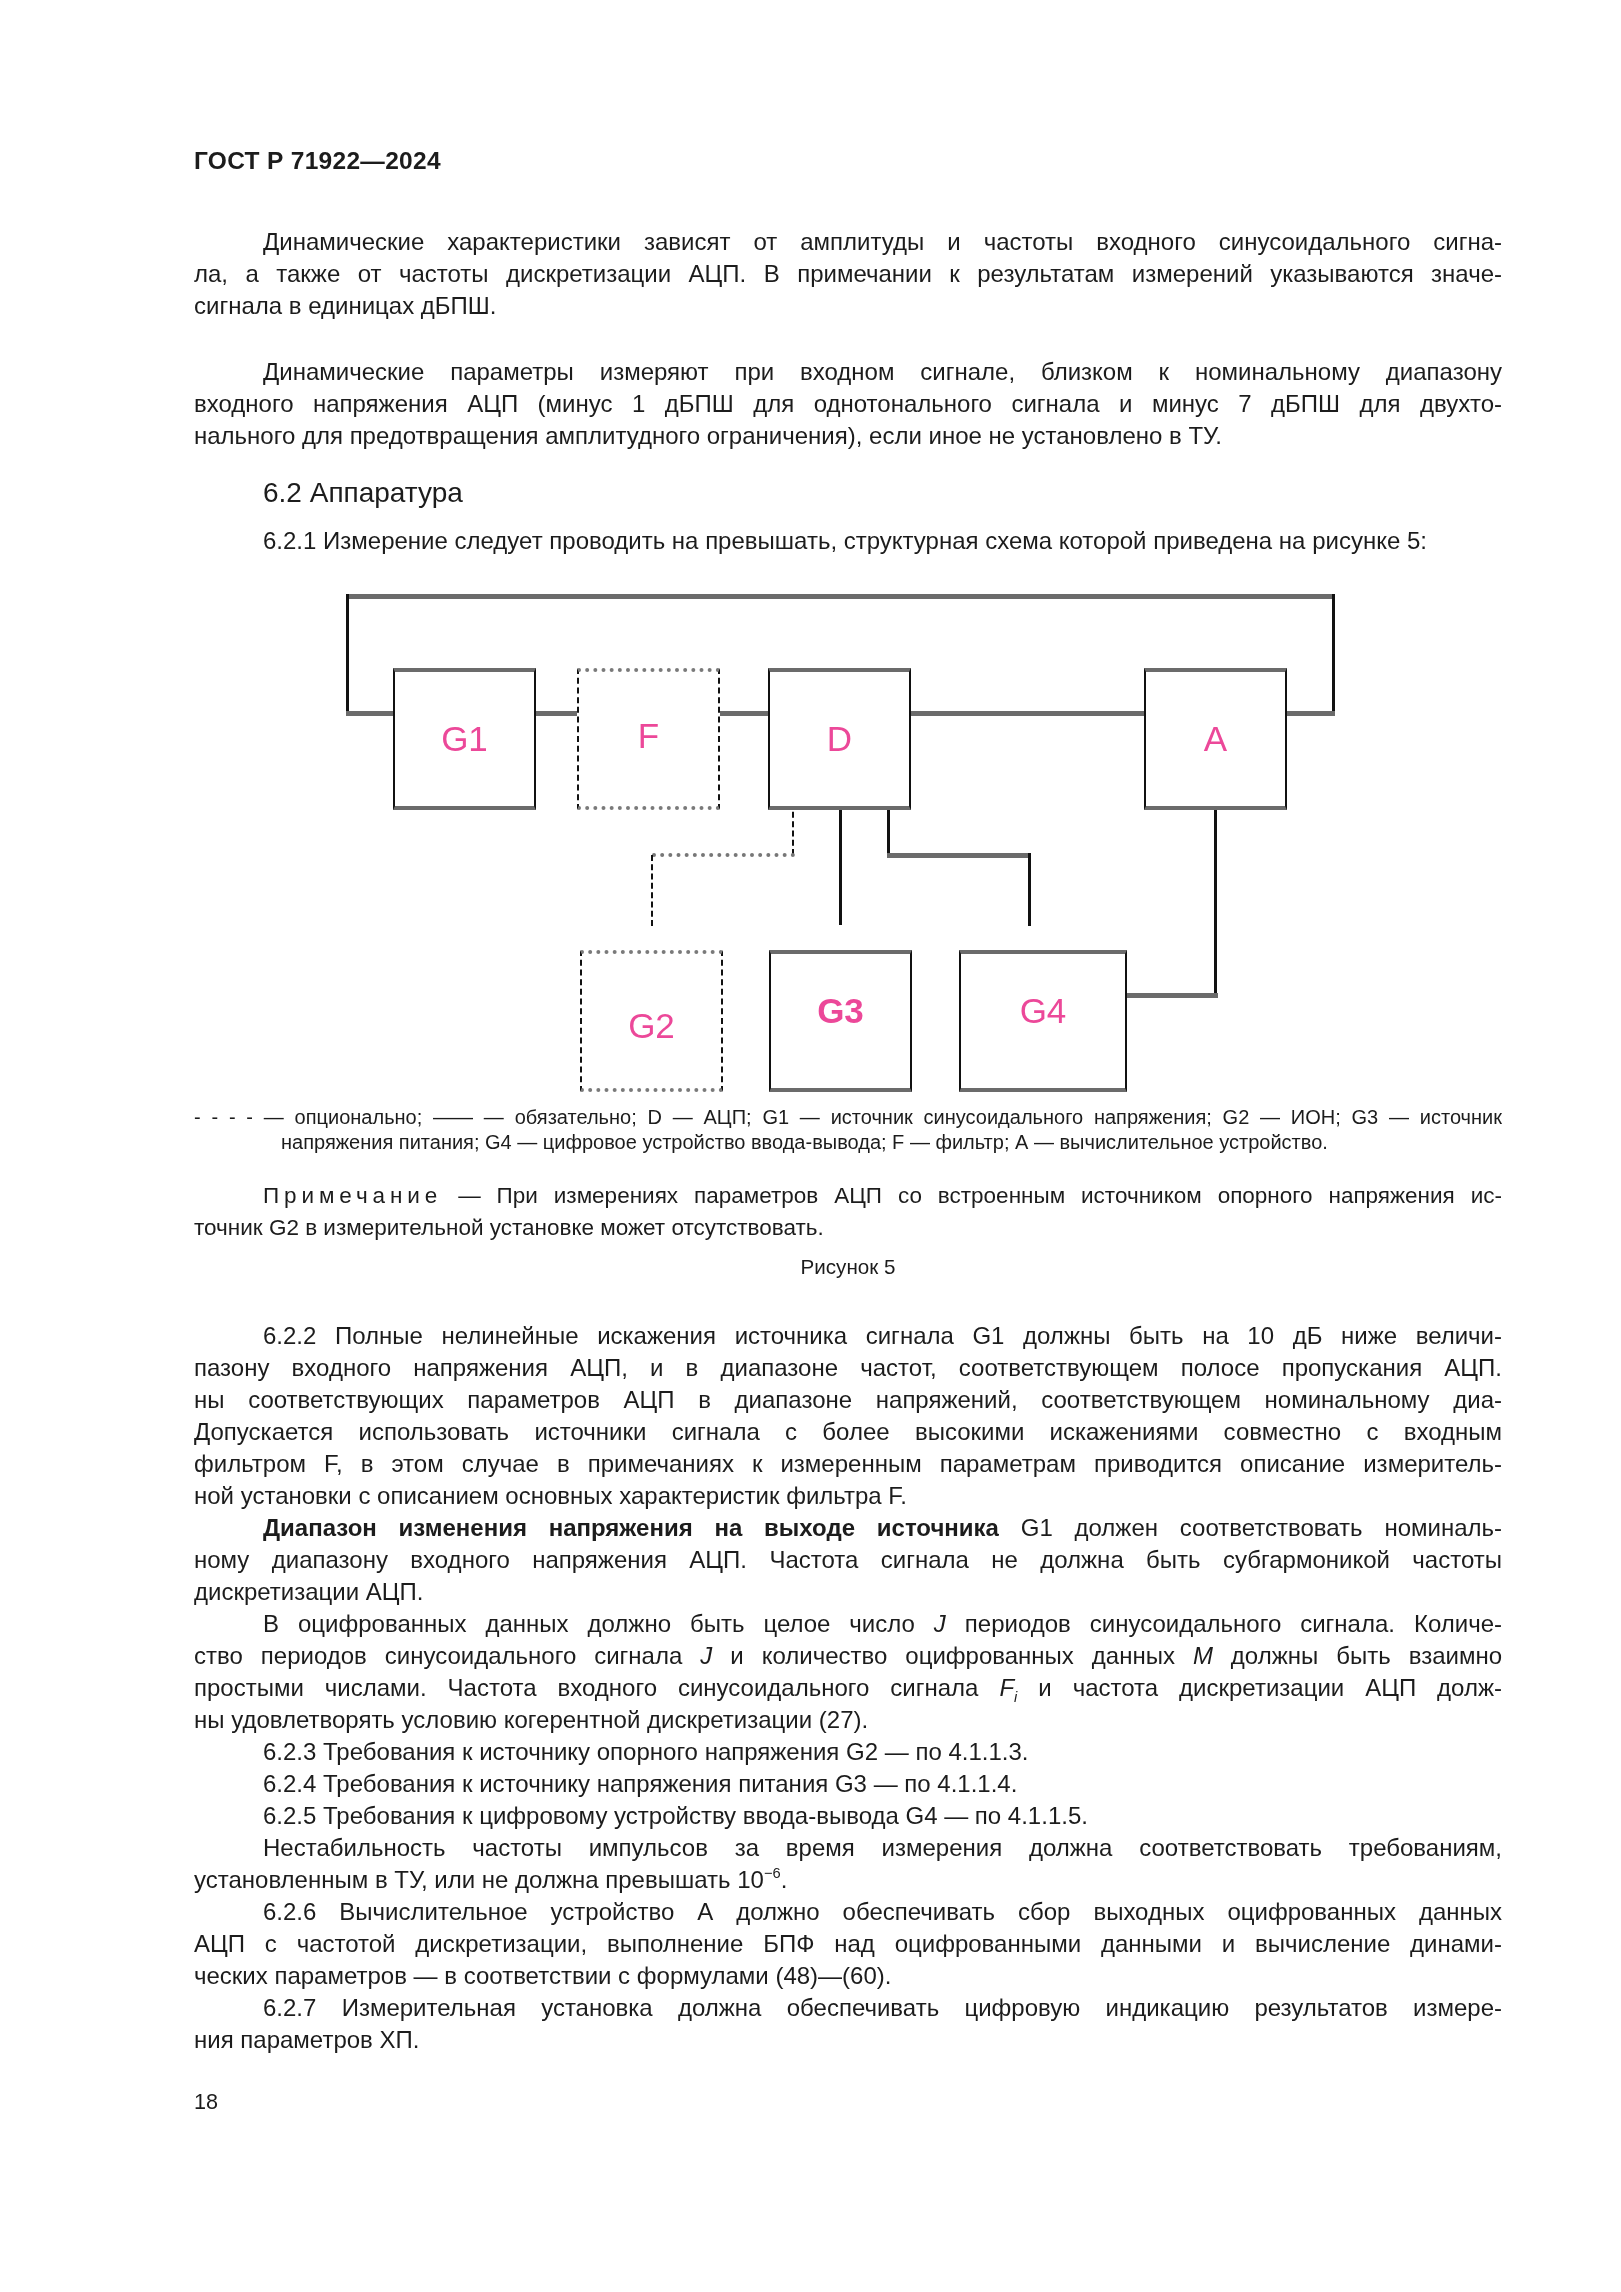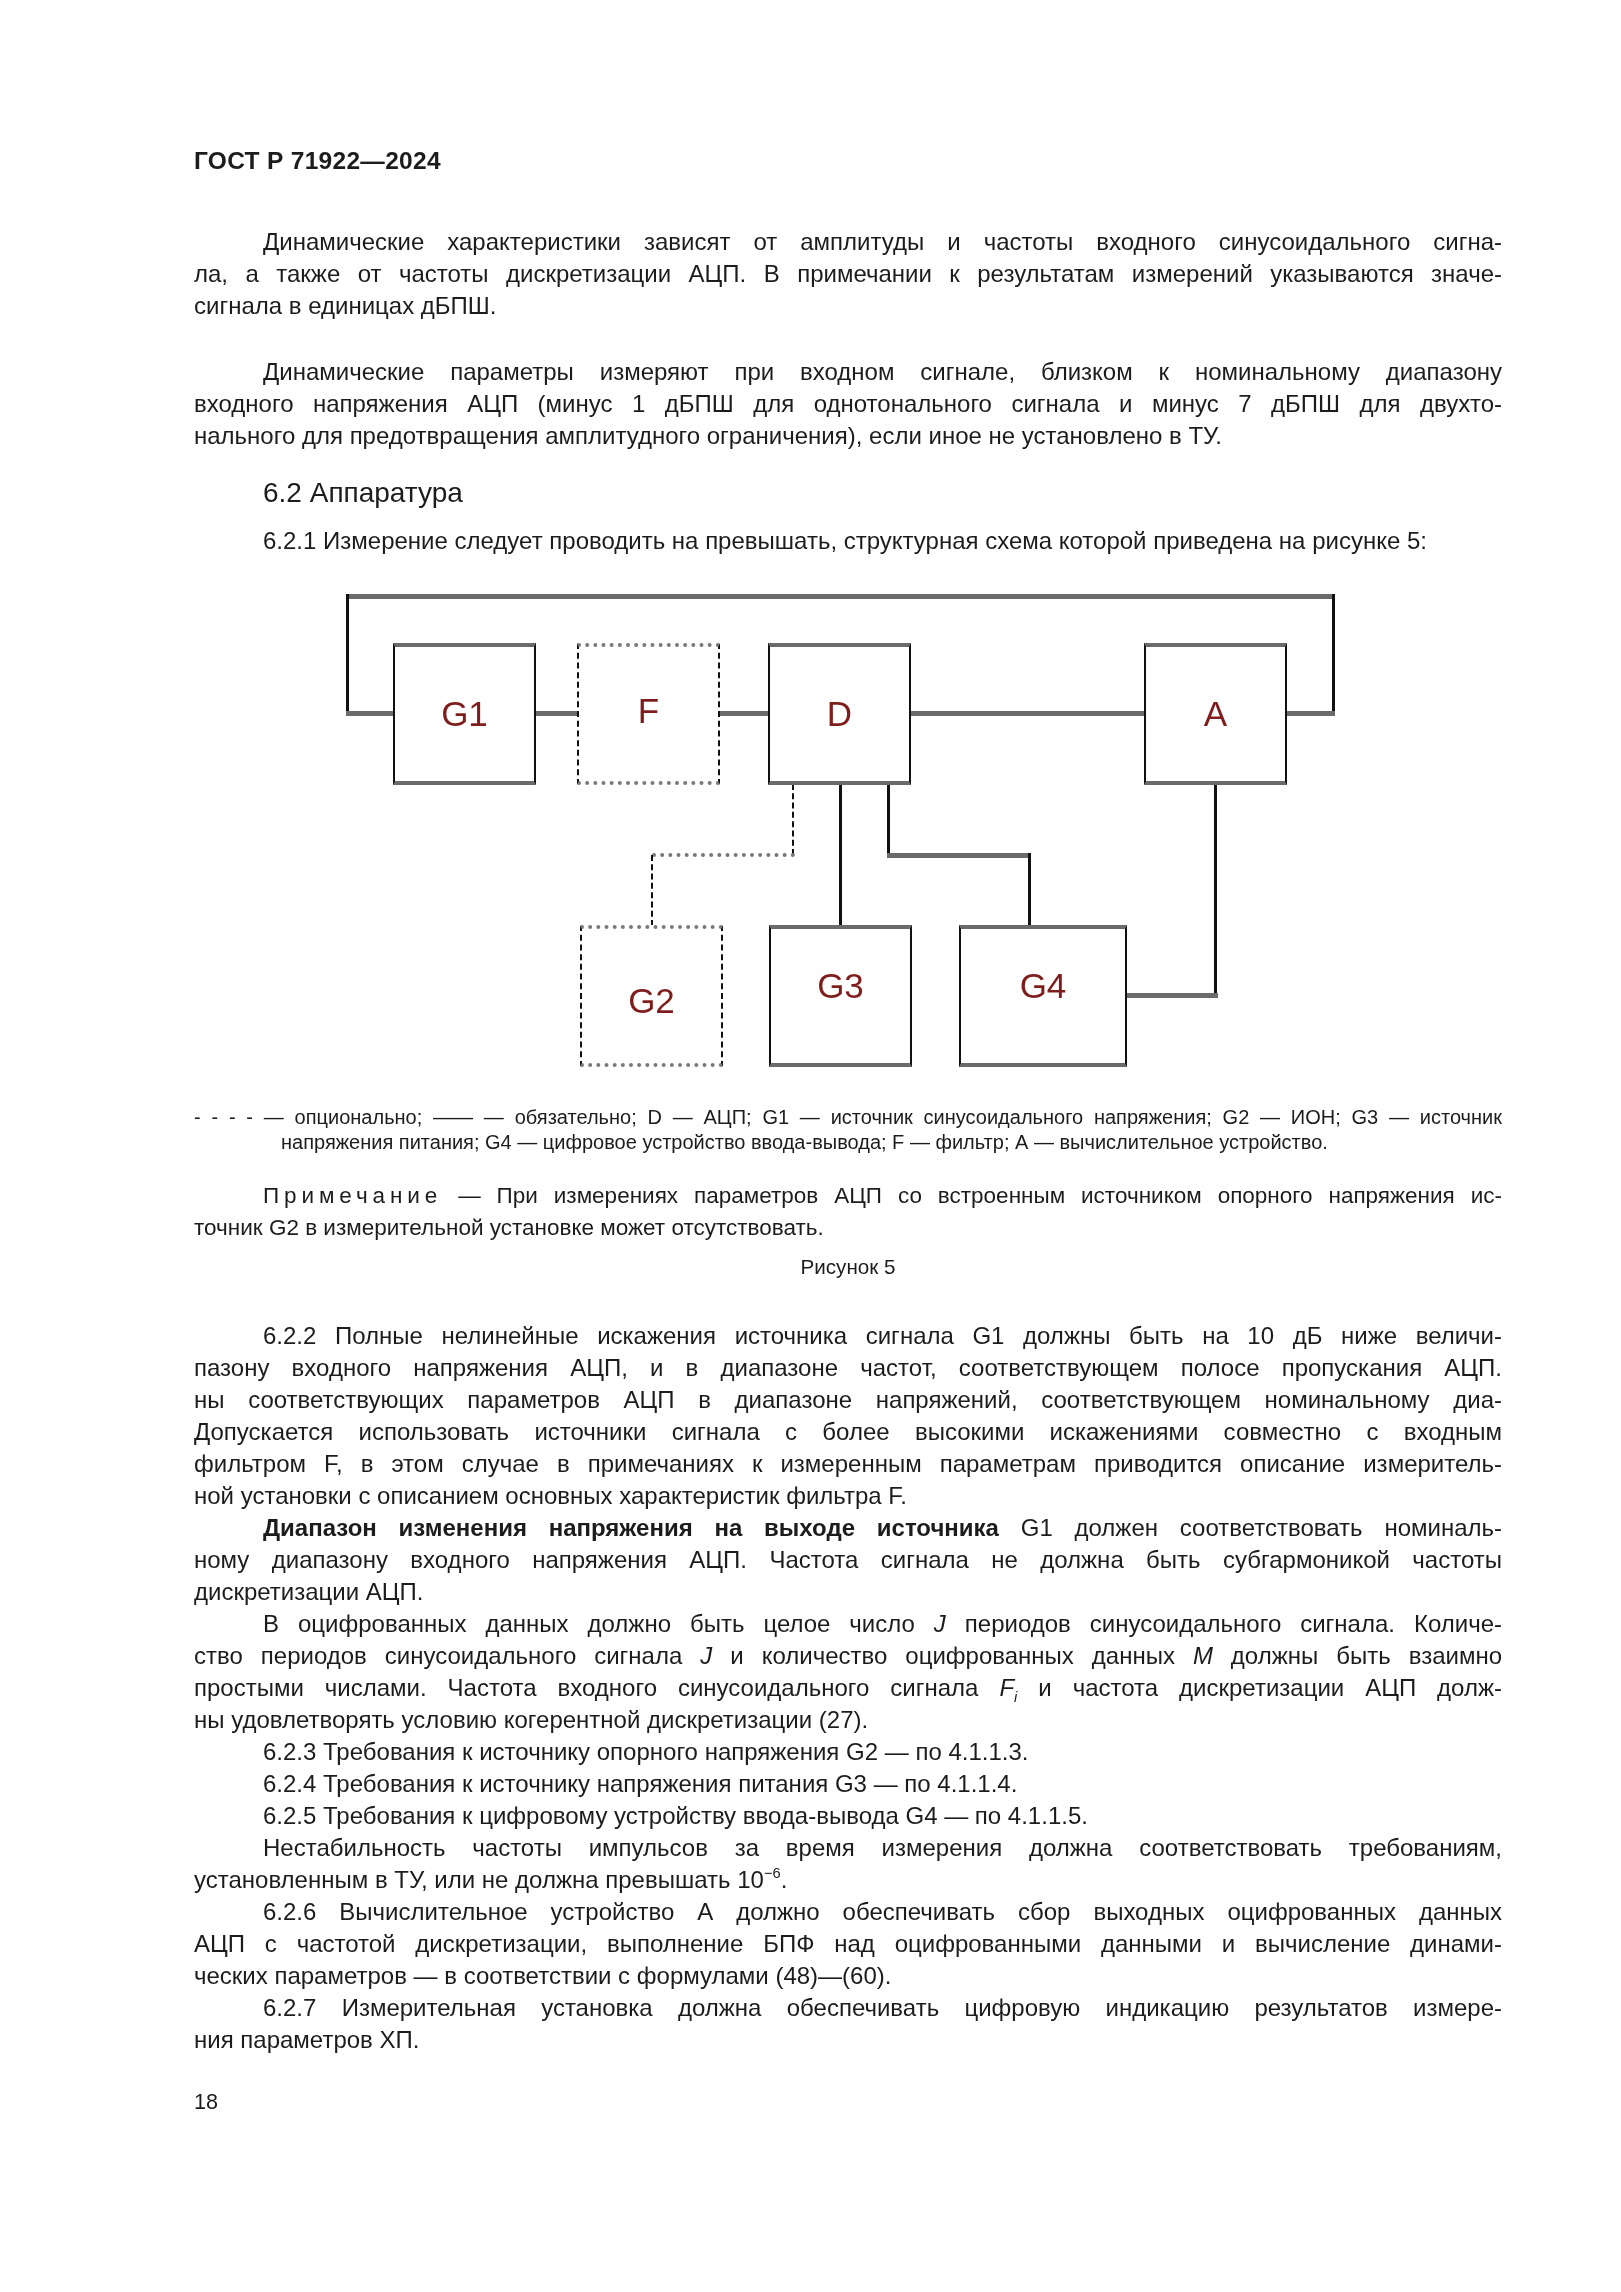--- a/index.html
+++ b/index.html
@@ -23,21 +23,21 @@
   sup { font-size: 14.7px; line-height: 0; vertical-align: 9.8px; }
   sub { font-size: 14.7px; line-height: 0; vertical-align: -5.9px; }
   .pageno { left: 194px; top: 2089px; font-size: 21.6px; }
 
   
   .diagram { left: 0; top: 0; width: 1621px; height: 2293px; pointer-events: none; }
   .box { position: absolute; box-sizing: border-box; background: #fff;
          border-left: 2.9px solid #111; border-right: 2.9px solid #111;
          border-top: 4.9px solid #6b6b6b; border-bottom: 4.9px solid #6b6b6b;
          display: flex; align-items: center; justify-content: center;
-         font-size: 35px; color: #7f1d1d; pointer-events: auto; }
+         font-size: 35px; color: #ec4899; pointer-events: auto; margin-top: 25px; }
   .box.opt { border-left: 2.9px dashed #111; border-right: 2.9px dashed #111;
              border-top: 4.9px dotted #7a7a7a; border-bottom: 4.9px dotted #7a7a7a; }
   .hl { position: absolute; height: 4.9px; background: #6b6b6b; }
   .vl { position: absolute; width: 2.9px; background: #111; }
   .hl.dash { background: none; border-top: 4.9px dotted #777; height: 0; }
   .vl.dash { background: none; border-left: 2.9px dashed #111; width: 0; }
 </style>
 </head>
 <body>
 
@@ -92,21 +92,21 @@
   </div>
   <div class="box" style="left:768px; top:643px; width:143px; height:142px;">
     <span>D</span>
   </div>
   <div class="box" style="left:1144px; top:643px; width:143px; height:142px;">
     <span>A</span>
   </div>
   <div class="box opt" style="left:580px; top:925px; width:143px; height:142px; padding-top:9.8px;">
     <span>G2</span>
   </div>
-  <div class="box" style="left:769px; top:925px; width:143px; height:142px; padding-bottom:21px;">
+  <div class="box" style="left:769px; top:925px; width:143px; height:142px; padding-bottom:21px;font-weight:bold;">
     <span>G3</span>
   </div>
   <div class="box" style="left:959px; top:925px; width:168px; height:142px; padding-bottom:21px;">
     <span>G4</span>
   </div>
 </div>
 
 <div class="abs col legend" style="top:1105px;">
   <div class="l1">- - - - — опционально; —— — обязательно; D — АЦП; G1 — источник синусоидального напряжения; G2 — ИОН; G3 — источник</div>
   <div class="l2">напряжения питания; G4 — цифровое устройство ввода-вывода; F — фильтр; А — вычислительное устройство.</div>

